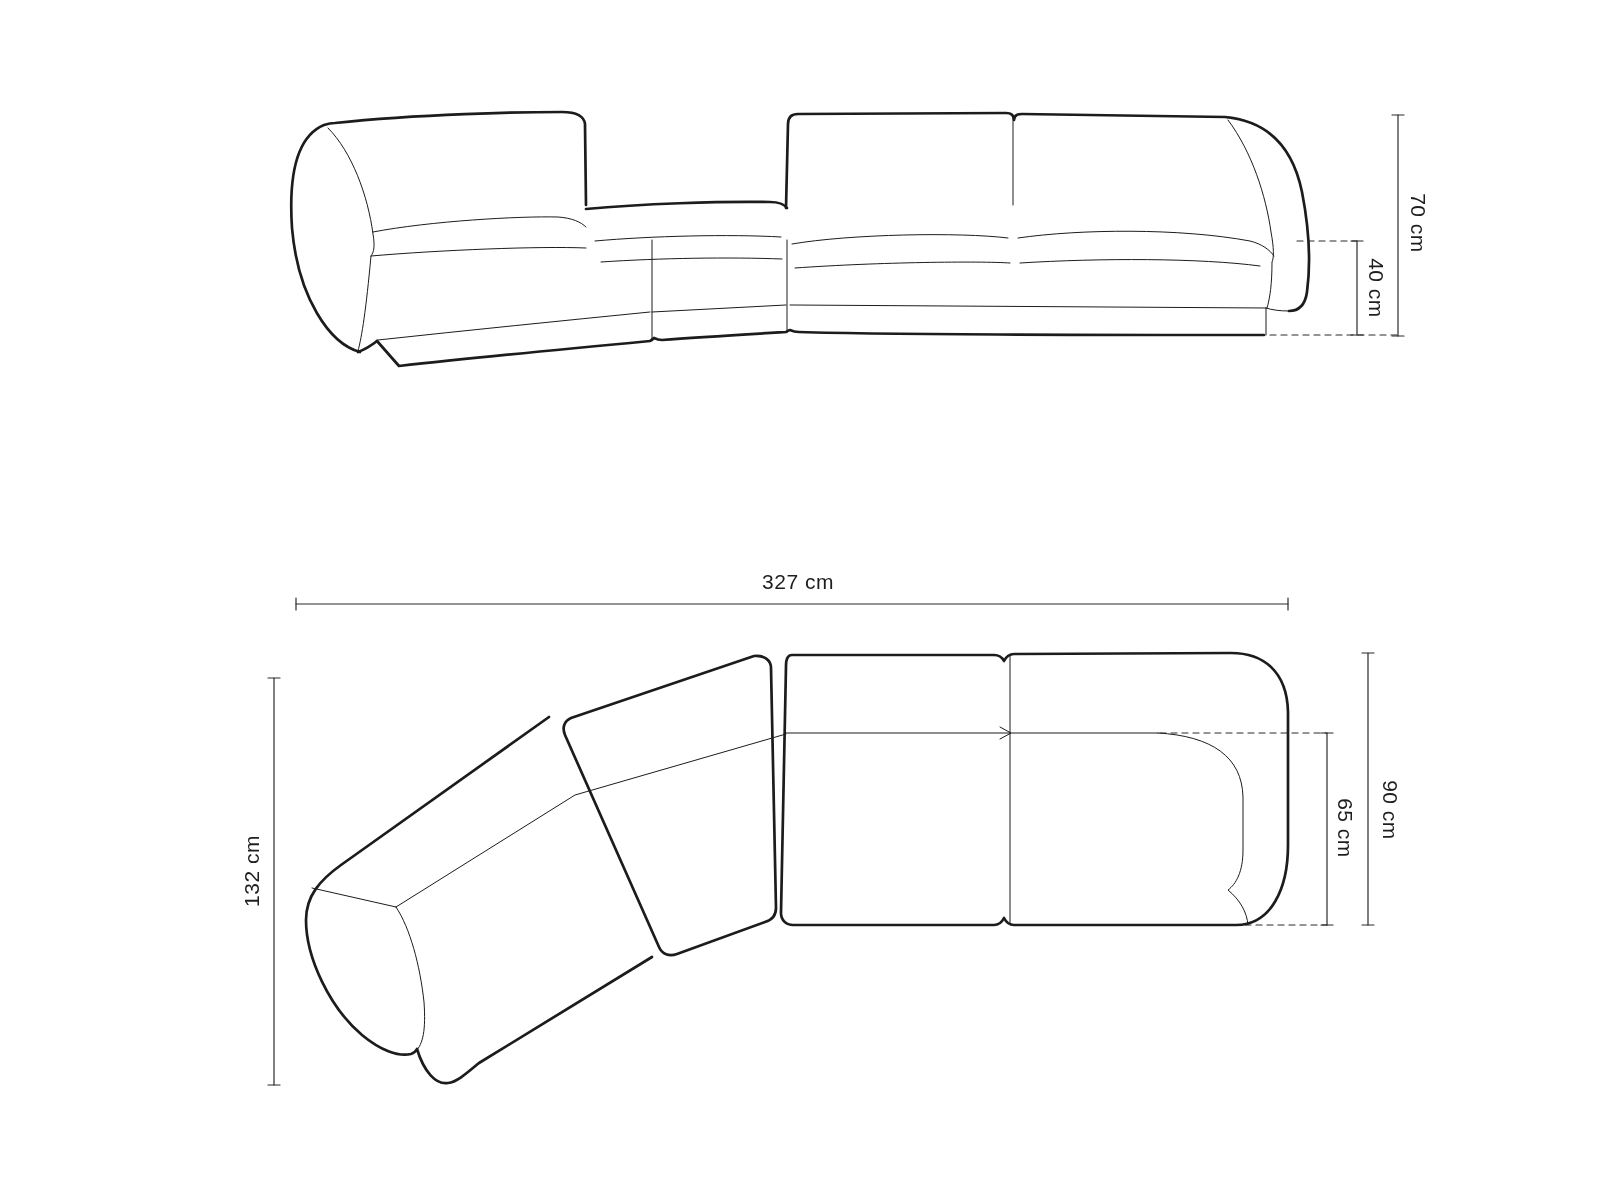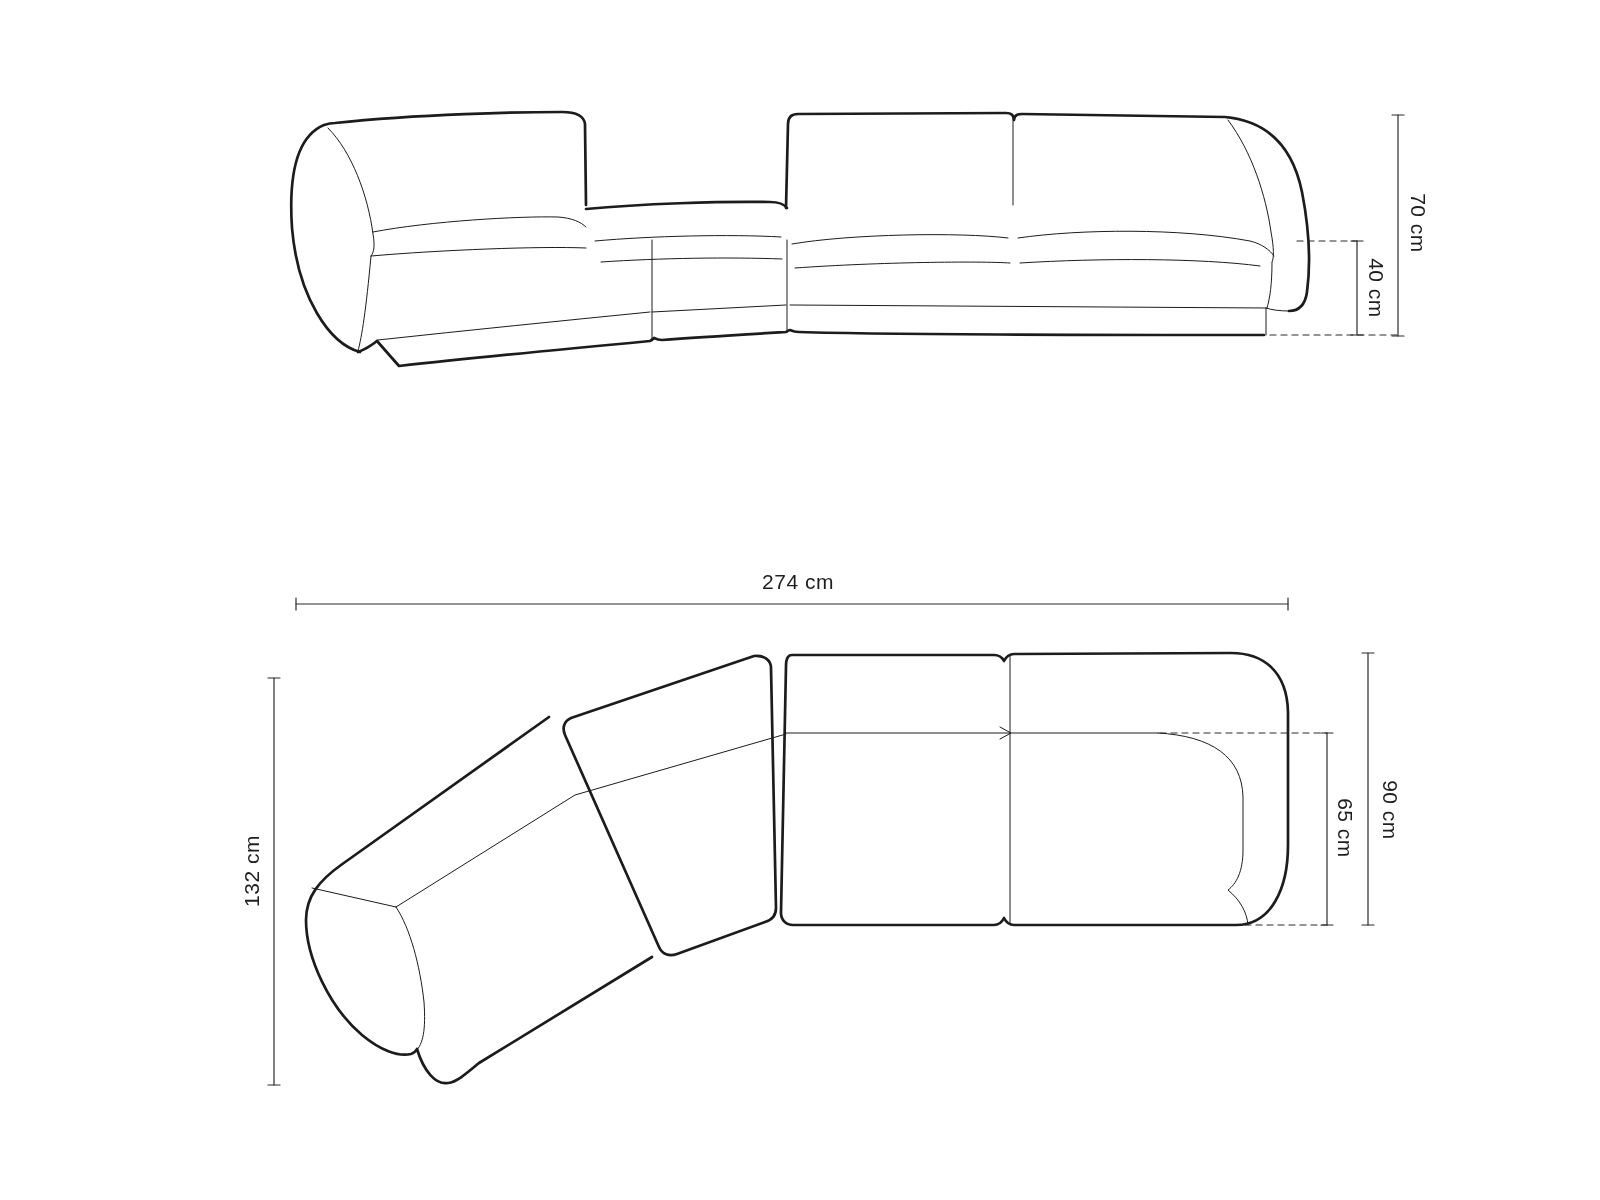--- a/index.html
+++ b/index.html
@@ -144,20 +144,20 @@
       <line class="dim" x1="1368" y1="653" x2="1368" y2="925"></line>
       <line class="dim" x1="1362" y1="653" x2="1374" y2="653"></line>
       <line class="dim" x1="1362" y1="925" x2="1374" y2="925"></line>
     </g>
   </svg>
 
   <span class="dim-label rot-cw" style="left:1418px;top:223px;">70 cm</span>
 
   <span class="dim-label rot-cw" style="left:1376px;top:288px;">40 cm</span>
 
-  <span class="dim-label" style="left:798px;top:582px;">274 cm</span>
+  <span class="dim-label" style="left:798px;top:582px;">327 cm</span>
 
   <span class="dim-label rot-ccw" style="left:252px;top:871px;">132 cm</span>
 
   <span class="dim-label rot-cw" style="left:1390px;top:810px;">90 cm</span>
 
   <span class="dim-label rot-cw" style="left:1345px;top:828px;">65 cm</span>
 </div>
 
 </body></html>

